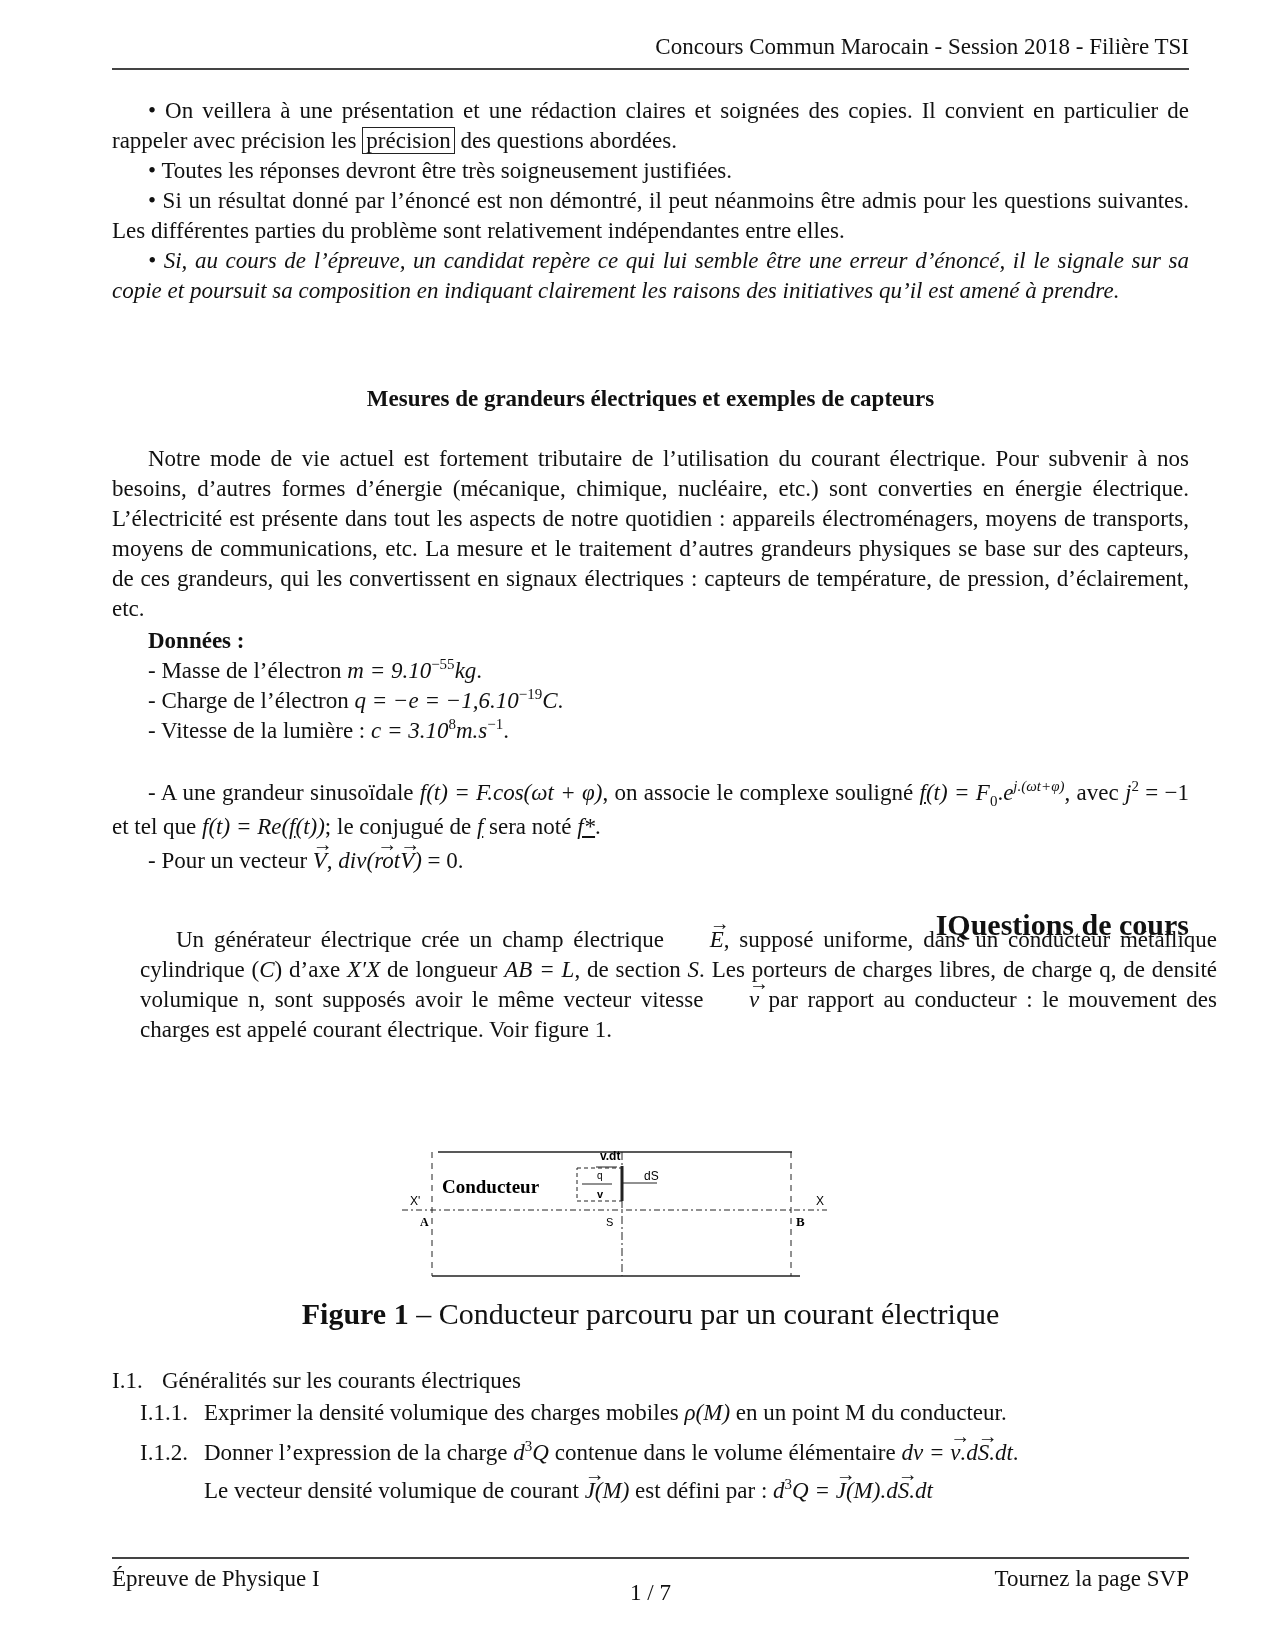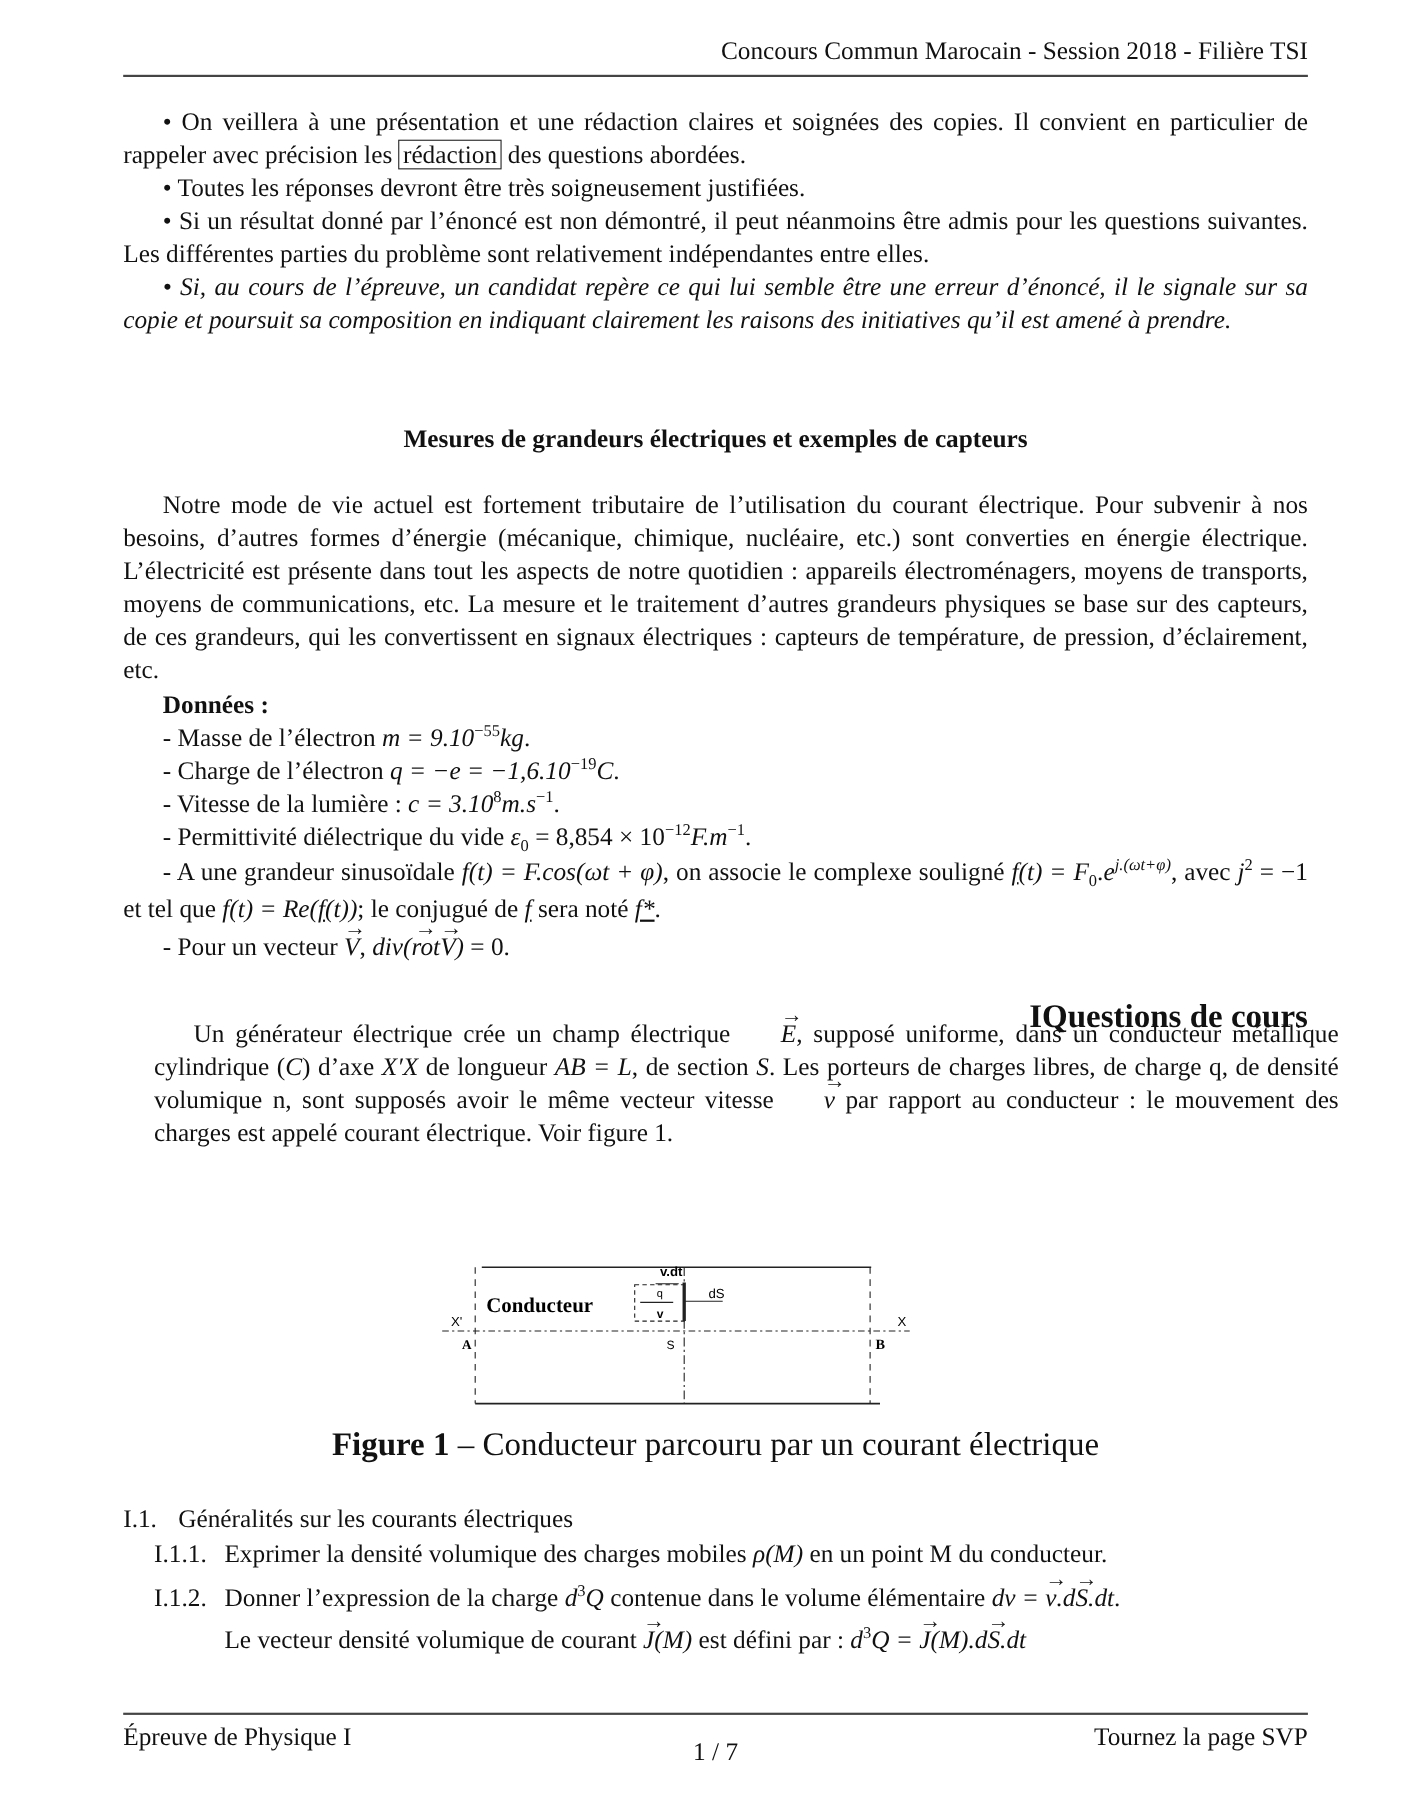--- a/index.html
+++ b/index.html
@@ -33,36 +33,35 @@
   .cap{position:absolute;top:1297px;left:0;width:1077px;text-align:center;font-size:30px;}
 </style>
 </head>
 <body>
 
 <div class="page">
   <div class="hdr">Concours Commun Marocain - Session 2018 - Filière TSI</div>
   <div class="hdr-rule"></div>
 
   <div class="blk txt" style="top:96px;">
-    <div class="ind"><span>• On veillera à une présentation et une rédaction claires et soignées des copies. Il convient en particulier de rappeler avec précision les </span><span class="boxed">rédaction</span><span> des questions abordées.</span></div>
+    <div class="ind"><span>• On veillera à une présentation et une rédaction claires et soignées des copies. Il convient en particulier de rappeler avec précision les </span><span class="boxed">précision</span><span> des questions abordées.</span></div>
     <div class="ind">• Toutes les réponses devront être très soigneusement justifiées.</div>
     <div class="ind">• Si un résultat donné par l’énoncé est non démontré, il peut néanmoins être admis pour les questions suivantes. Les différentes parties du problème sont relativement indépendantes entre elles.</div>
     <div class="ind it">• Si, au cours de l’épreuve, un candidat repère ce qui lui semble être une erreur d’énoncé, il le signale sur sa copie et poursuit sa composition en indiquant clairement les raisons des initiatives qu’il est amené à prendre.</div>
   </div>
 
   <div class="blk txt center bold" style="top:384px;">Mesures de grandeurs électriques et exemples de capteurs</div>
 
   <div class="blk txt ind" style="top:444px;">Notre mode de vie actuel est fortement tributaire de l’utilisation du courant électrique. Pour subvenir à nos besoins, d’autres formes d’énergie (mécanique, chimique, nucléaire, etc.) sont converties en énergie électrique. L’électricité est présente dans tout les aspects de notre quotidien : appareils électroménagers, moyens de transports, moyens de communications, etc. La mesure et le traitement d’autres grandeurs physiques se base sur des capteurs, de ces grandeurs, qui les convertissent en signaux électriques : capteurs de température, de pression, d’éclairement, etc.</div>
 
   <div class="blk txt" style="top:626px;padding-left:36px;width:1041px;">
     <div class="bold">Données :</div>
     <div><span>- Masse de l’électron </span><span class="m">m = 9.10</span><sup>−55</sup><span class="m">kg</span>.</div>
     <div><span>- Charge de l’électron </span><span class="m">q = −e = −1,6.10</span><sup>−19</sup><span class="m">C</span>.</div>
     <div><span>- Vitesse de la lumière : </span><span class="m">c = 3.10</span><sup>8</sup><span class="m">m.s</span><sup>−1</sup>.</div>
-    <div><span>- Permittivité diélectrique du vide </span><span class="m">ε</span><sub>0</sub><span> = 8,854 × 10</span><sup>−12</sup><span class="m">F.m</span><sup>−1</sup>.</div>
   </div>
   <div class="blk txt" style="top:776px;line-height:34px;">
     <span style="padding-left:36px;">- A une grandeur sinusoïdale </span><span class="m">f(t) = F</span><span class="m">.cos(ωt + φ)</span><span>, on associe le complexe souligné </span><span class="m ul">f</span><span class="m">(t) = F</span><sub>0</sub>.<span class="m">e</span><sup class="m">j.(ωt+φ)</sup><span>, avec </span><span class="m">j</span><sup>2</sup><span> = −1 et tel que </span><span class="m">f(t) = Re(</span><span class="m ul">f</span><span class="m">(t))</span><span>; le conjugué de </span><span class="m ul">f</span><span> sera noté </span><span class="m ul">f*</span>.
   </div>
   <div class="blk txt" style="top:846px;padding-left:36px;">
     <span>- Pour un vecteur </span><span class="vec">V</span>, <span class="m">div(</span><span class="vec">rot</span><span class="vec">V</span><span class="m">)</span><span> = 0.</span>
   </div>
 
   <div class="blk sec" style="top:908px;"><span class="num">I</span><span>Questions de cours</span></div>
 

